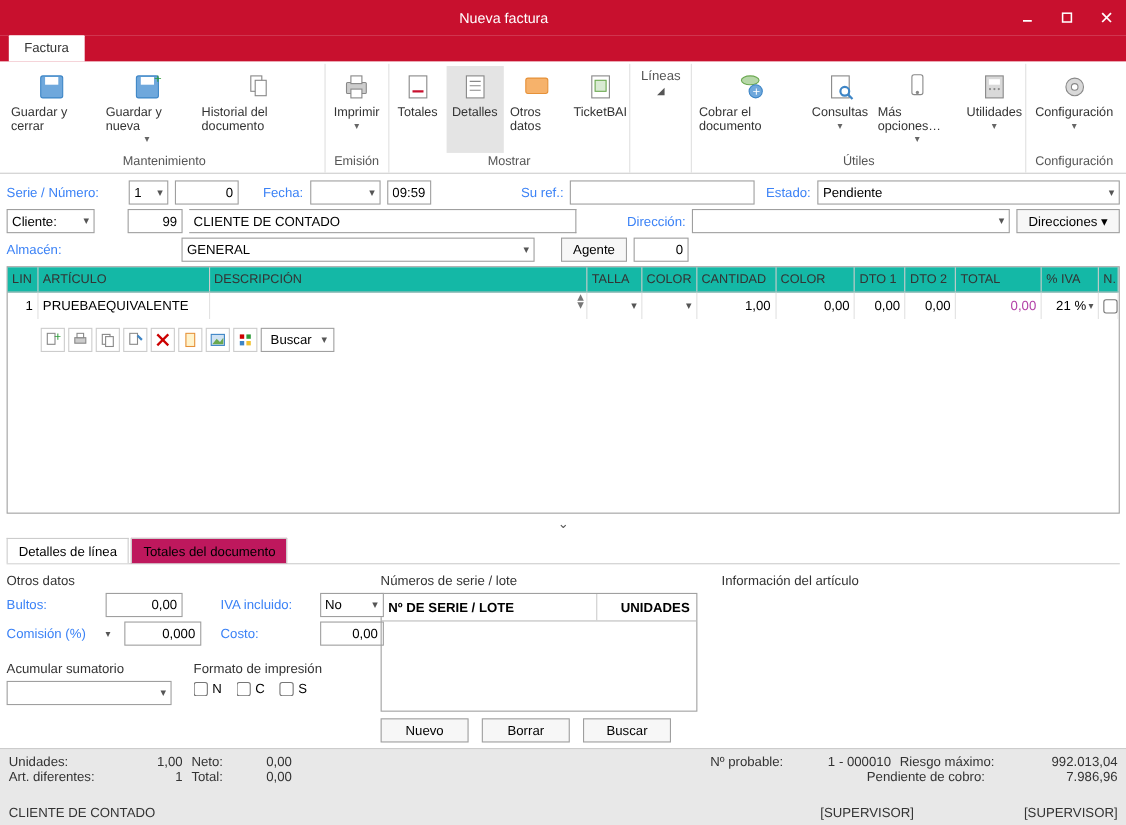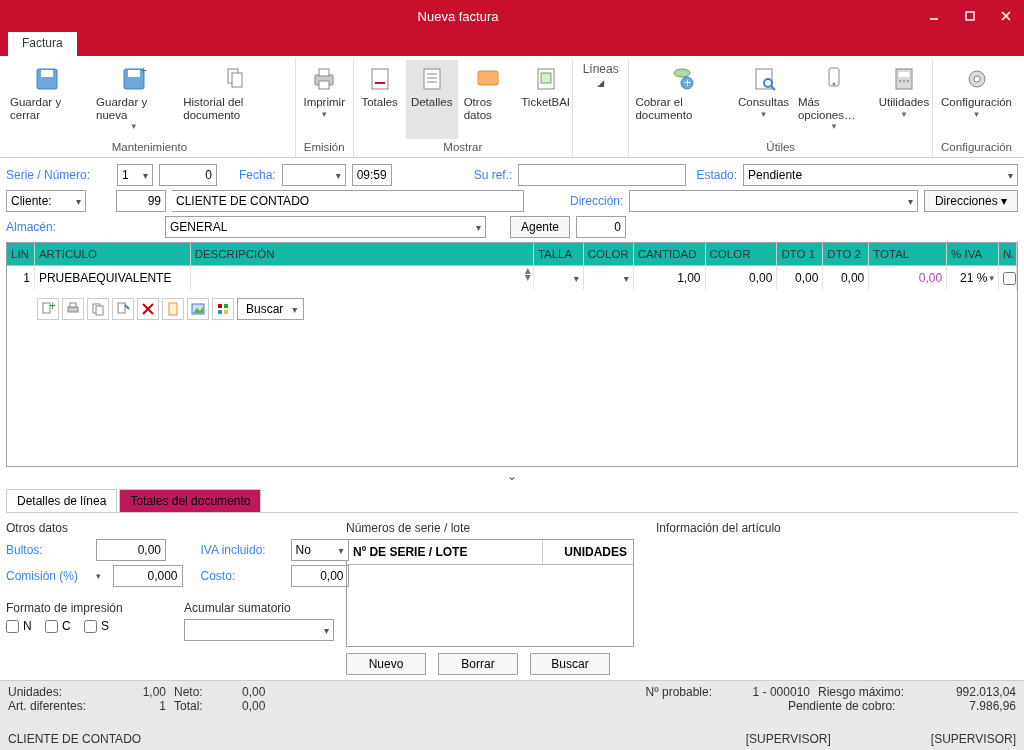--- a/index.html
+++ b/index.html
@@ -441,39 +441,39 @@
             </div>
           </div>
         <div class="kv-row">
             <span class="lbl">Costo:</span>
             <input class="inp" style="text-align: right; width: 58px;" value="0,00">
           </div>
       </div>
     </div>
 
     <div style="display:flex;gap:18px;margin-top:6px;">
+      <div style="flex:1;">
+        <div class="panel-title">Acumular sumatorio</div>
+        <div class="sel" style="width:150px;"></div>
+      </div>
       <div style="width:160px;">
         <div class="panel-title">Formato de impresión</div>
         <label class="chk">
             <input type="checkbox" style="">
             <span>N</span>
           </label>
         <label class="chk">
             <input type="checkbox" style="">
             <span>C</span>
           </label>
         <label class="chk">
             <input type="checkbox" style="">
             <span>S</span>
           </label>
       </div>
-      <div style="flex:1;">
-        <div class="panel-title">Acumular sumatorio</div>
-        <div class="sel" style="width:150px;"></div>
-      </div>
     </div>
   </div>
 
   <div class="panel" style="width:300px;">
     <div class="panel-title">Números de serie / lote</div>
     <div class="serie-table">
       <div class="serie-head">
         <div>Nº DE SERIE / LOTE</div>
         <div>UNIDADES</div>
       </div>

